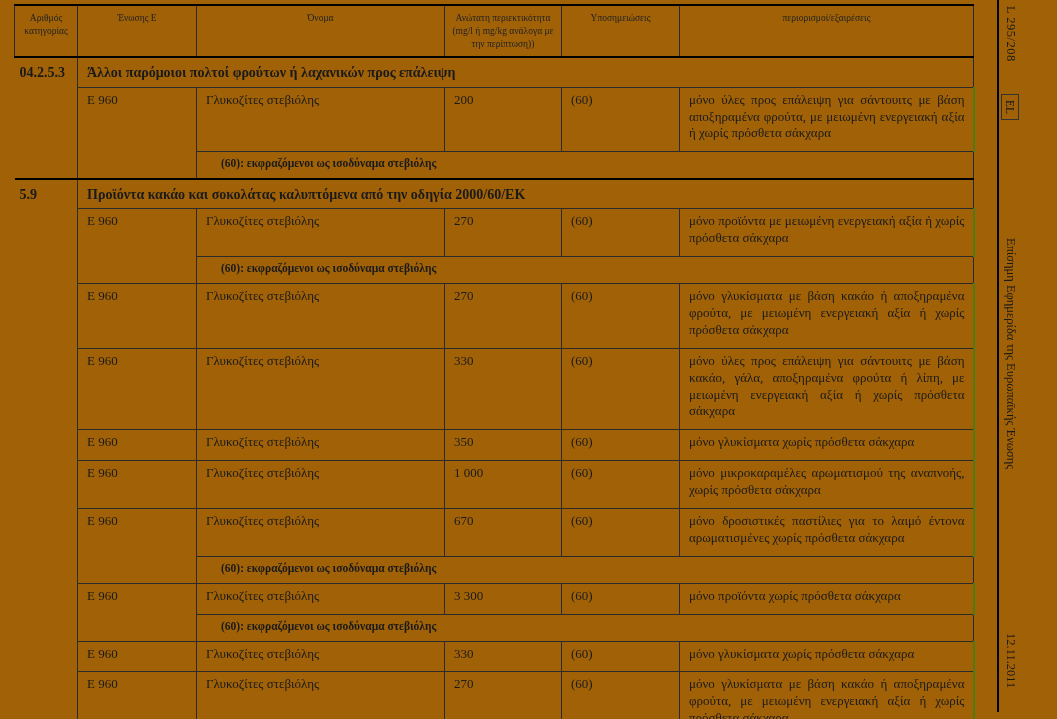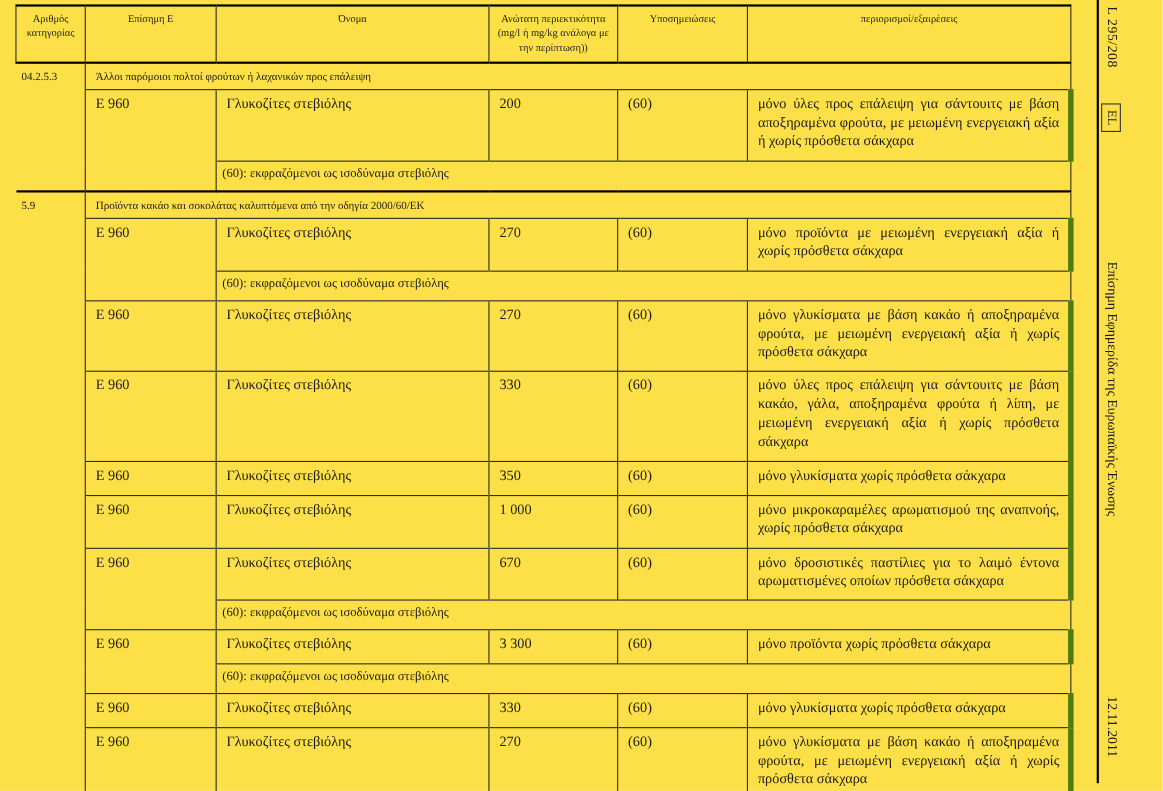--- a/index.html
+++ b/index.html
@@ -2,56 +2,57 @@
 <html><head>
 <meta charset="utf-8">
 <style>
   * { margin:0; padding:0; box-sizing:border-box; }
   html,body { background:#ffffff; }
   body {
     width:1057px; height:719px; overflow:hidden; position:relative;
     font-family:"Liberation Serif","DejaVu Serif",serif;
     color:#1a1a1a;
   }
-  .page { position:absolute; inset:0; background:#fde047; }
+  .page { position:absolute; inset:0; background:#a16207; }
 
   
   table.oj {
     border-collapse:collapse; table-layout:fixed;
     width:959px; margin:4px 0 0 14px;
   }
   table.oj th, table.oj td { vertical-align:top; }
 
   thead th {
     border:1px solid #2b2b2b;
     border-top:2px solid #000;
     border-bottom:2px solid #000;
     font-weight:normal; text-align:center; vertical-align:middle;
     font-size:9.5px; line-height:1.35; color:#222;
     padding:6px 4px; height:50px;
   }
 
-  .section-row td { border-top:2px solid #000; font-weight:normal; font-size:10px; line-height:1.3; }
+  .section-row td { border-top:2px solid #000; font-weight:bold; font-size:14px; line-height:1.3; }
   .section-row td.cat   { padding:6px 2px 4px 5px; }
   .section-row td.title { padding:6px 10px 4px 9px; border-right:1px solid #2b2b2b; }
   .section-row td.cat   { border-right:1px solid #2b2b2b; }
 
   .data-row td {
     border-top:1px solid #2b2b2b; border-left:1px solid #2b2b2b;
     font-size:13px; line-height:1.3; padding:4px 8px 9px 9px;
   }
   .data-row td.sp { border:none; border-right:1px solid #2b2b2b; padding:0; }
-  .data-row td.res { border-right:5px solid #4d7c0f; text-align:justify;margin-top:38px; }
+  .data-row td.res { border-right:2px solid #4d7c0f; text-align:justify;margin-top:38px; }
 
   .fn-row td { font-size:11.5px; line-height:1.3; }
   .fn-row td.sp  { border-right:1px solid #2b2b2b; padding:0; }
   .fn-row td.sp2 { border-left:1px solid #2b2b2b; padding:0; }
   .fn-row td.fnote {
     border-top:1px solid #2b2b2b; border-left:1px solid #2b2b2b; border-right:1px solid #2b2b2b;
-    padding:4px 8px 7px 5px;
+    padding:4px 8px 7px 24px;
+    font-weight:bold;
   }
   tbody tr:last-child td { border-bottom:2px solid #000; }
 
   
   .margin-rule {
     position:absolute; left:997px; top:0; width:2px; height:712px; background:#000;
   }
   .vtext {
     position:absolute; writing-mode:vertical-rl;
     font-size:12.5px; color:#1a1a1a; white-space:nowrap; left:1003px;
@@ -74,21 +75,21 @@
       <col style="width:63px">
         <col style="width:119px">
         <col style="width:248px">
       <col style="width:117px">
         <col style="width:118px">
         <col style="width:294px">
     </colgroup>
     <thead>
       <tr>
         <th>Αριθμός κατηγορίας</th>
-        <th>Επίσημη Ε</th>
+        <th>Ένωσης Ε</th>
         <th>Όνομα</th>
         <th>Ανώτατη περιεκτικότητα (mg/l ή mg/kg ανάλογα με την περίπτωση))</th>
         <th>Υποσημειώσεις</th>
         <th>περιορισμοί/εξαιρέσεις</th>
       </tr>
     </thead>
     <tbody>
         <tr class="section-row">
           <td class="cat">04.2.5.3</td>
           <td class="title" colspan="5">Άλλοι παρόμοιοι πολτοί φρούτων ή λαχανικών προς επάλειψη</td>
@@ -154,21 +155,21 @@
           <td class="max">1 000</td>
           <td class="fno">(60)</td>
           <td class="res">μόνο μικροκαραμέλες αρωματισμού της αναπνοής, χωρίς πρόσθετα σάκχαρα</td>
         </tr>
         <tr class="data-row">
           <td class="sp"></td>
           <td class="enum">E 960</td>
           <td class="nm">Γλυκοζίτες στεβιόλης</td>
           <td class="max">670</td>
           <td class="fno">(60)</td>
-          <td class="res">μόνο δροσιστικές παστίλιες για το λαιμό έντονα αρωματισμένες οποίων πρόσθετα σάκχαρα</td>
+          <td class="res">μόνο δροσιστικές παστίλιες για το λαιμό έντονα αρωματισμένες χωρίς πρόσθετα σάκχαρα</td>
         </tr>
         <tr class="fn-row">
           <td class="sp"></td>
           <td class="sp2"></td>
           <td class="fnote" colspan="4">(60): εκφραζόμενοι ως ισοδύναμα στεβιόλης</td>
         </tr>
         <tr class="data-row">
           <td class="sp"></td>
           <td class="enum">E 960</td>
           <td class="nm">Γλυκοζίτες στεβιόλης</td>

